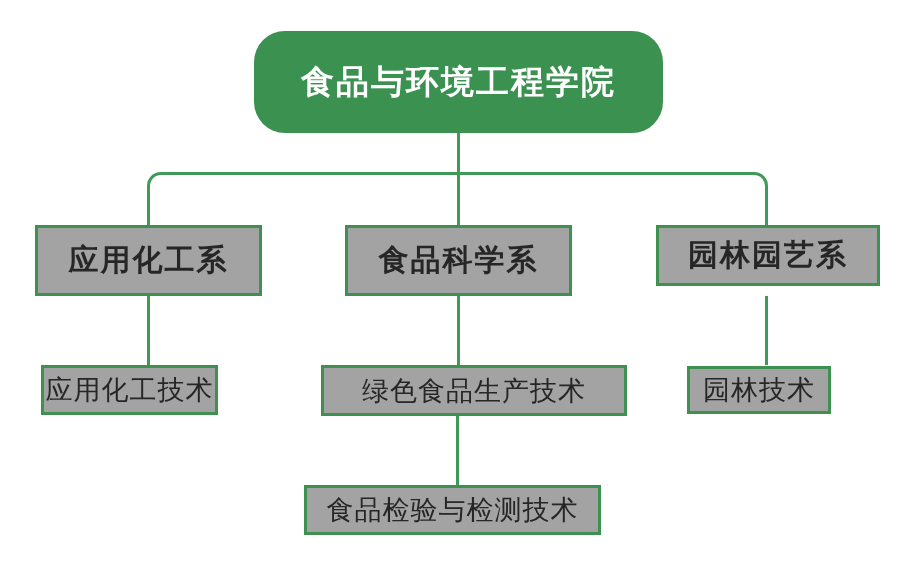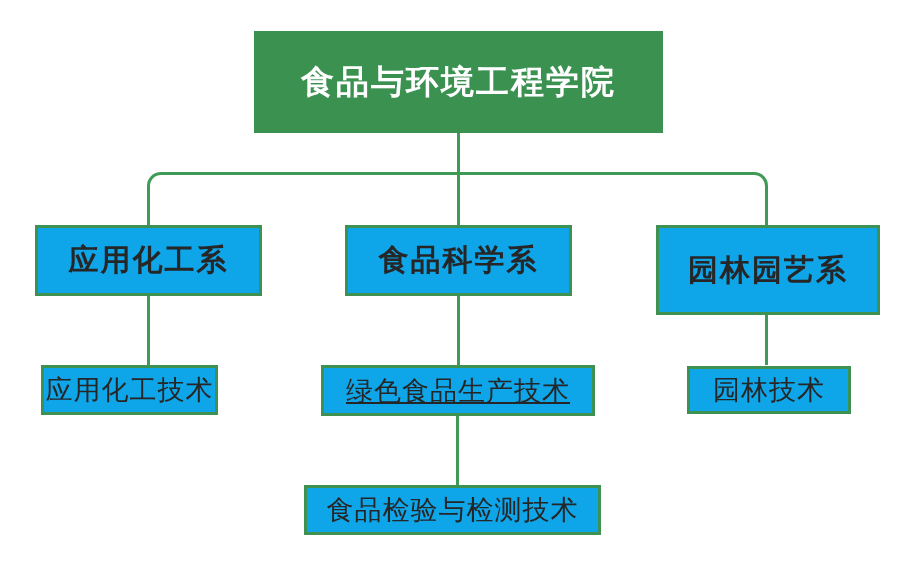--- a/index.html
+++ b/index.html
@@ -15,21 +15,21 @@
     background: #ffffff;
     overflow: hidden;
   }
   .node {
     position: absolute;
     box-sizing: border-box;
     display: flex;
     align-items: center;
     justify-content: center;
     text-align: center;
-    background: #0ea5e9;
+    background: #a3a3a3;
     color: #262626;
     white-space: nowrap;
   }
   .node-root {
     background: #3a9150;
     border: none;
     color: #ffffff;
     font-weight: bold;
     font-size: 33px;
     letter-spacing: 2px;
@@ -54,27 +54,27 @@
   .elbow {
     position: absolute;
     box-sizing: border-box;
     border-top: 3px solid #3f9a55;
     border-left: 3px solid #3f9a55;
     border-right: 3px solid #3f9a55;
     border-radius: 14px 14px 0 0;
     background: transparent;
   }
   
-  #root-box   { left: 254px; top: 31px;  width: 409px; height: 102px; }
+  #root-box   { left: 254px; top: 31px;  width: 409px; height: 102px; border-radius: 31px; }
   #dept-1     { left: 35px;  top: 225px; width: 227px; height: 71px; }
   #dept-2     { left: 345px; top: 225px; width: 227px; height: 71px; text-align: right; }
-  #dept-3     { left: 656px; top: 225px; width: 224px; height: 90px; }
+  #dept-3     { left: 656px; top: 225px; width: 224px; height: 61px; }
   #prog-1     { left: 41px;  top: 365px; width: 177px; height: 50px; }
-  #prog-2     { left: 321px; top: 365px; width: 274px; height: 51px; text-decoration: underline; }
-  #prog-3     { left: 687px; top: 366px; width: 164px; height: 48px; }
+  #prog-2     { left: 321px; top: 365px; width: 306px; height: 51px; }
+  #prog-3     { left: 687px; top: 366px; width: 144px; height: 48px; }
   #prog-4     { left: 304px; top: 485px; width: 297px; height: 50px; }
 
   #line-root-down   { left: 457px; top: 133px; height: 92px; }
   #elbow-branch     { left: 147px; top: 172px; width: 621px; height: 53px; }
   #line-dept1-down  { left: 147px; top: 296px; height: 69px; }
   #line-dept2-down  { left: 457px; top: 296px; height: 69px; }
   #line-dept3-down  { left: 765px; top: 296px; height: 69px; }
   #line-prog2-down  { left: 456px; top: 416px; height: 69px; }
 </style>
 </head>

